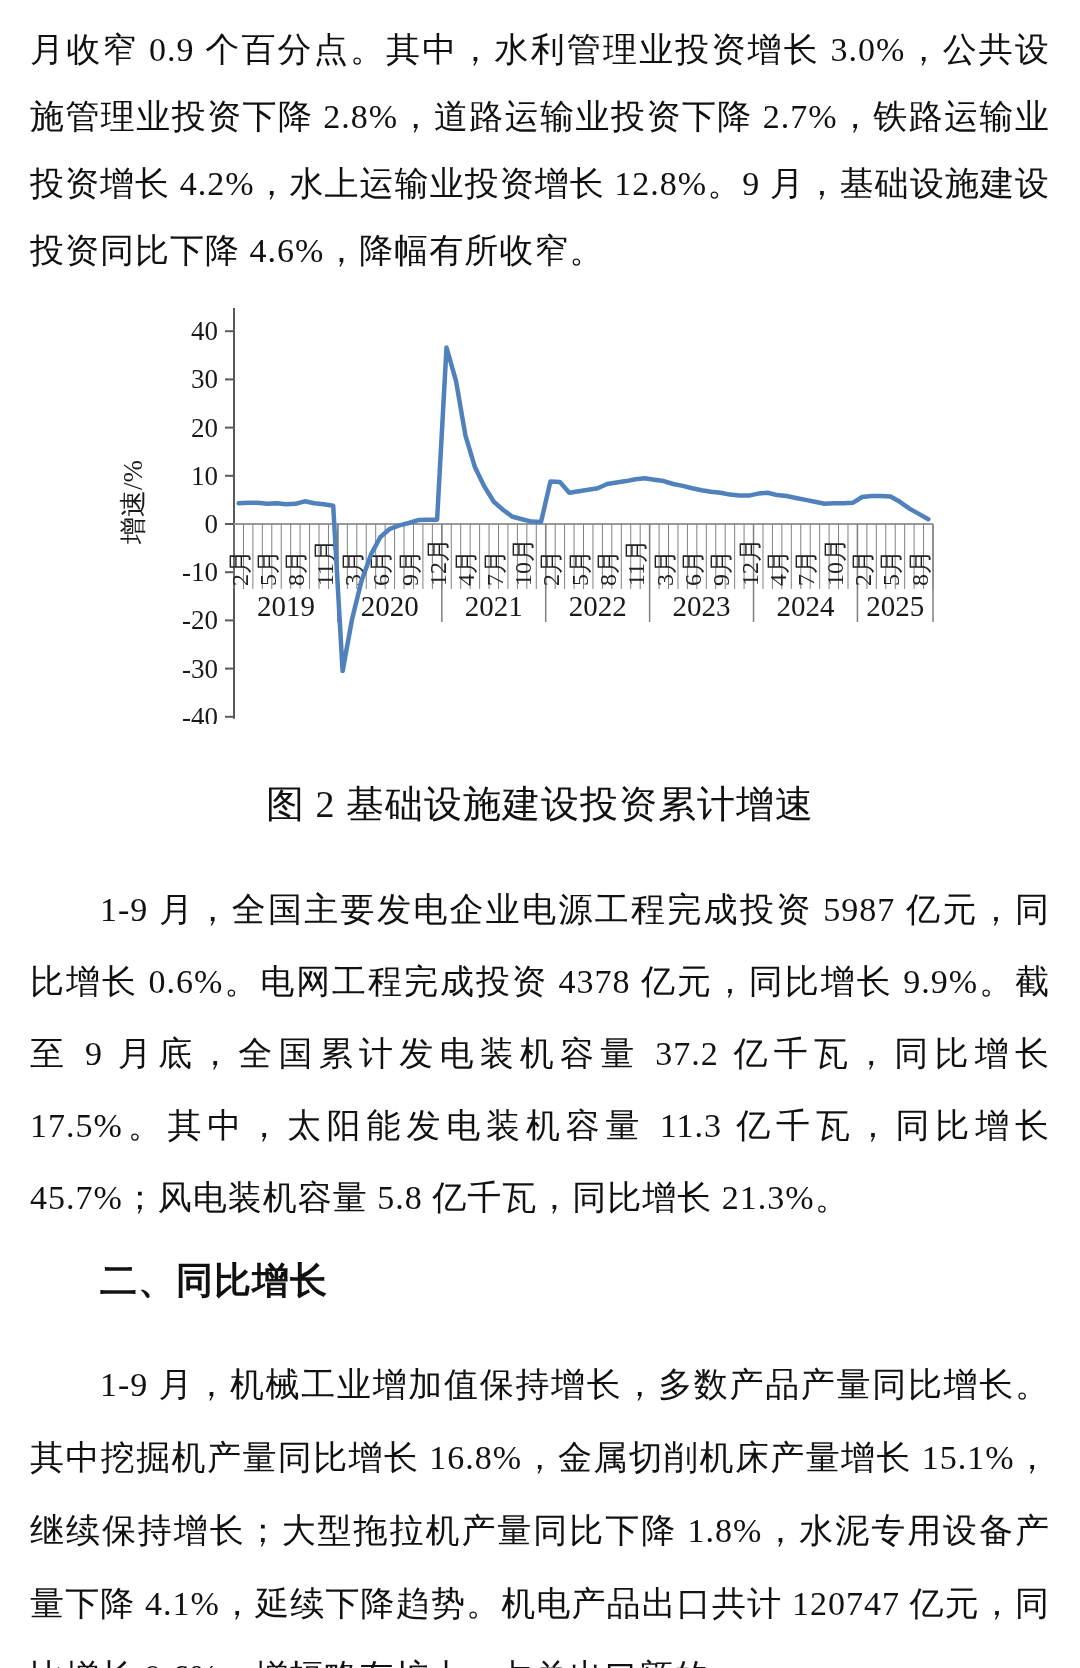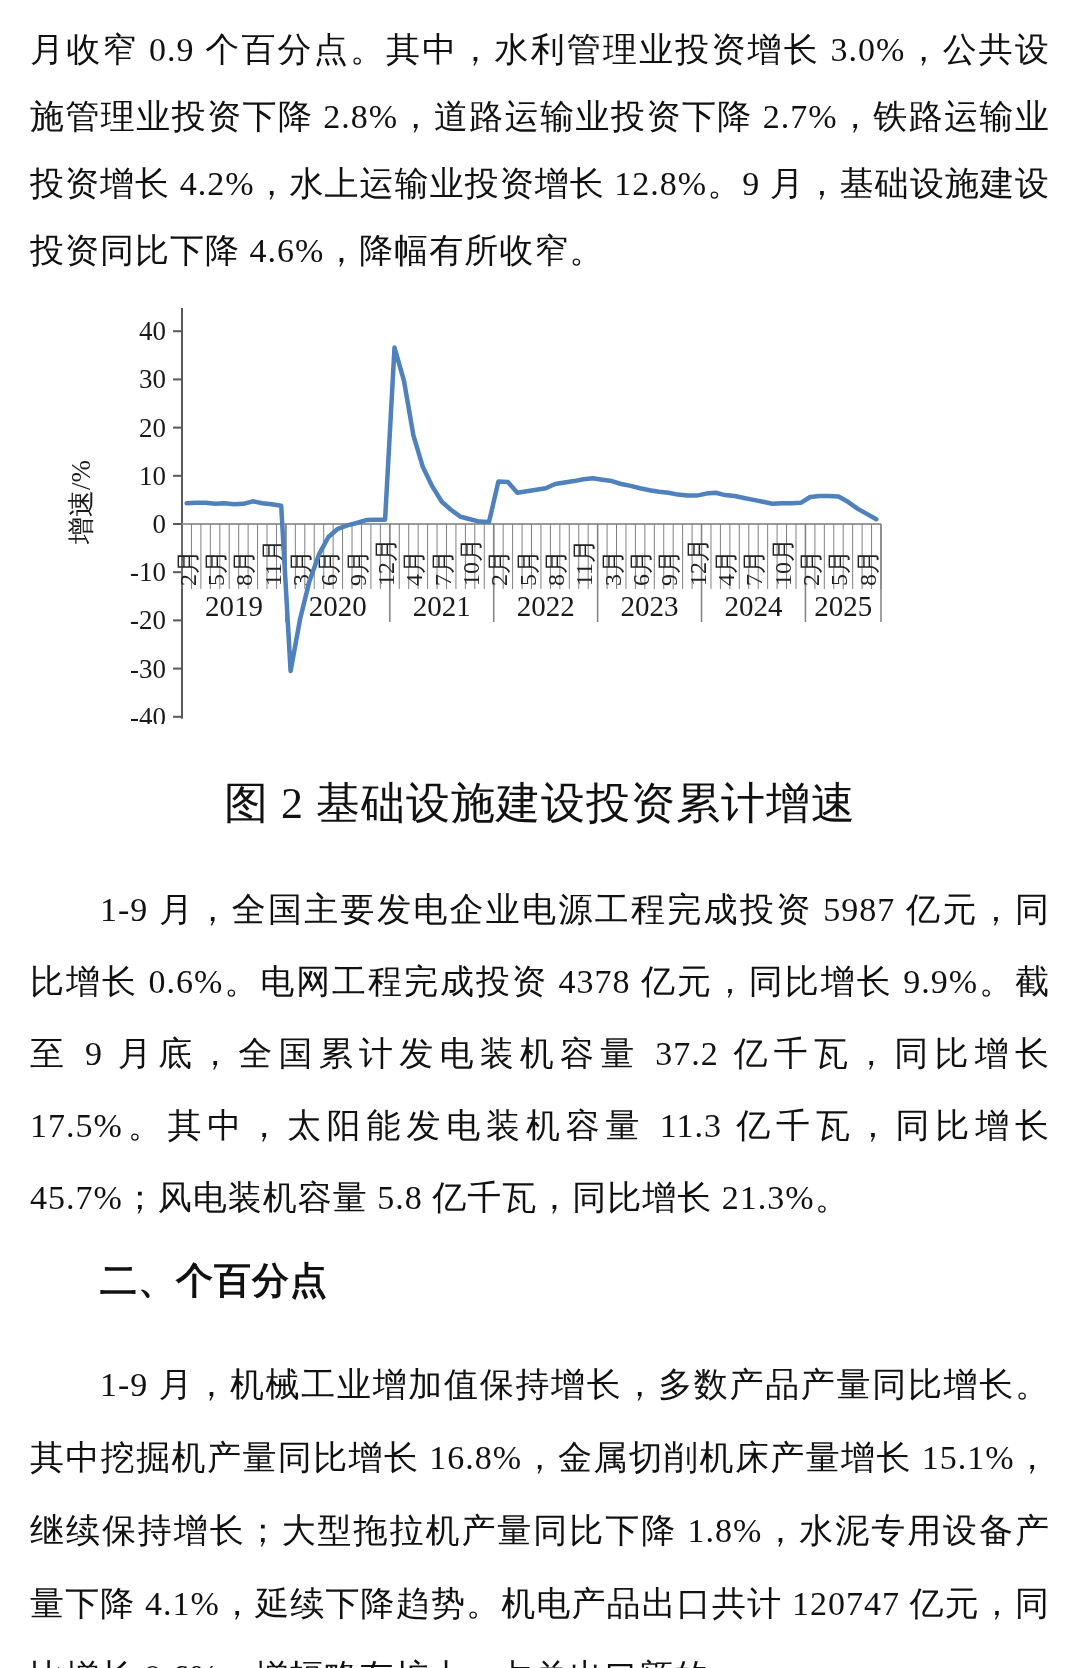--- a/index.html
+++ b/index.html
@@ -21,30 +21,30 @@
     line-height: 67px;
     text-align: justify;
     text-justify: inter-character;
     letter-spacing: 1px;
   }
   .para-1 { padding-top: 16px; }
   .para-2 { margin-top: 50px; line-height: 72px; text-indent: 70px; }
   .para-3 { margin-top: 44px; line-height: 73px; text-indent: 70px; }
   .chart-wrap {
     margin-top: 10px;
-    margin-left: 64px;
+    margin-left: 116px;
     width: 840px;
     height: 430px;
     position: relative;
   }
   .chart-wrap svg { display: block; }
   .fig-caption {
     margin-top: 60px;
     text-align: center;
-    font-size: 44px;
+    font-size: 38px;
     line-height: 40px;
     letter-spacing: 1px;
   }
   .section-heading {
     margin: 24px 30px 0 30px;
     text-indent: 70px;
     font-family: "Liberation Sans", "DejaVu Sans", sans-serif;
     font-weight: bold;
     font-size: 37px;
     line-height: 46px;
@@ -206,15 +206,15 @@
       <g>
         <polyline points="122.7,209.3 132.2,208.8 141.6,208.8 151.1,209.8 160.5,209.3 170.0,210.2 179.4,209.8 188.8,207.3 198.3,209.3 207.7,210.2 217.2,211.7 226.6,377.0 236.1,325.0 245.5,286.9 255.0,260.4 264.4,243.0 273.9,234.8 283.3,231.4 292.8,229.0 302.2,226.1 311.6,225.7 321.1,225.7 330.5,53.6 340.0,86.8 349.4,141.3 358.9,173.1 368.3,192.4 377.8,207.8 387.2,216.0 396.7,222.8 406.1,225.2 415.5,227.6 425.0,228.1 434.4,187.6 443.9,188.1 453.3,198.7 462.8,197.2 472.2,195.8 481.7,194.3 491.1,190.0 500.6,188.5 510.0,187.1 519.5,185.2 528.9,184.2 538.3,185.7 547.8,187.1 557.2,190.0 566.7,191.9 576.1,194.3 585.6,196.3 595.0,197.7 604.5,198.7 613.9,200.6 623.4,201.6 632.8,201.6 642.3,199.6 651.7,198.7 661.1,201.1 670.6,202.0 680.0,204.0 689.5,205.9 698.9,207.8 708.4,209.8 717.8,209.3 727.3,209.3 736.7,208.8 746.2,203.0 755.6,202.0 765.0,202.0 774.5,202.5 783.9,207.8 793.4,214.6 802.8,219.9 812.3,225.2" fill="none" stroke="#4f81bd" stroke-width="4.5" stroke-linejoin="round" stroke-linecap="round"></polyline>
       </g>
     </svg>
 </div>
 
 <div class="fig-caption">图 2  基础设施建设投资累计增速</div>
 
 <p class="para para-2">1-9 月，全国主要发电企业电源工程完成投资 5987 亿元，同比增长 0.6%。电网工程完成投资 4378 亿元，同比增长 9.9%。截至 9 月底，全国累计发电装机容量 37.2 亿千瓦，同比增长 17.5%。其中，太阳能发电装机容量 11.3 亿千瓦，同比增长 45.7%；风电装机容量 5.8 亿千瓦，同比增长 21.3%。</p>
 
-<h2 class="section-heading">二、个百分点</h2>
+<h2 class="section-heading">二、同比增长</h2>
 
 <p class="para para-3">1-9 月，机械工业增加值保持增长，多数产品产量同比增长。其中挖掘机产量同比增长 16.8%，金属切削机床产量增长 15.1%，继续保持增长；大型拖拉机产量同比下降 1.8%，水泥专用设备产量下降 4.1%，延续下降趋势。机电产品出口共计 120747 亿元，同比增长 9.6%，增幅略有扩大，占总出口额的</p>
 
 </body></html>

